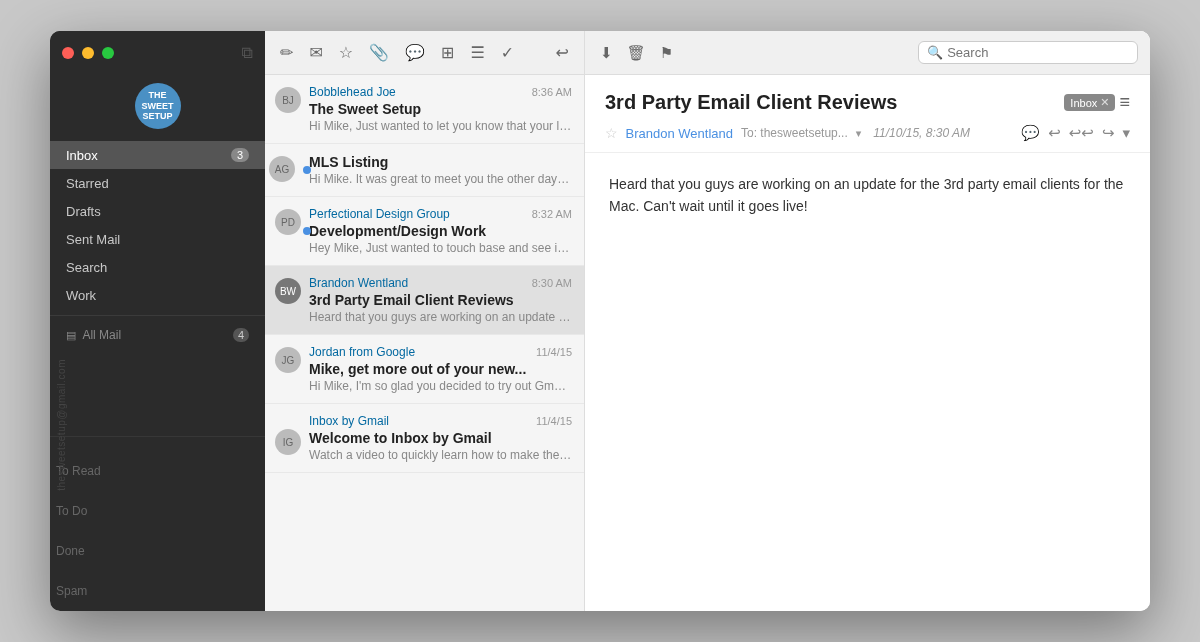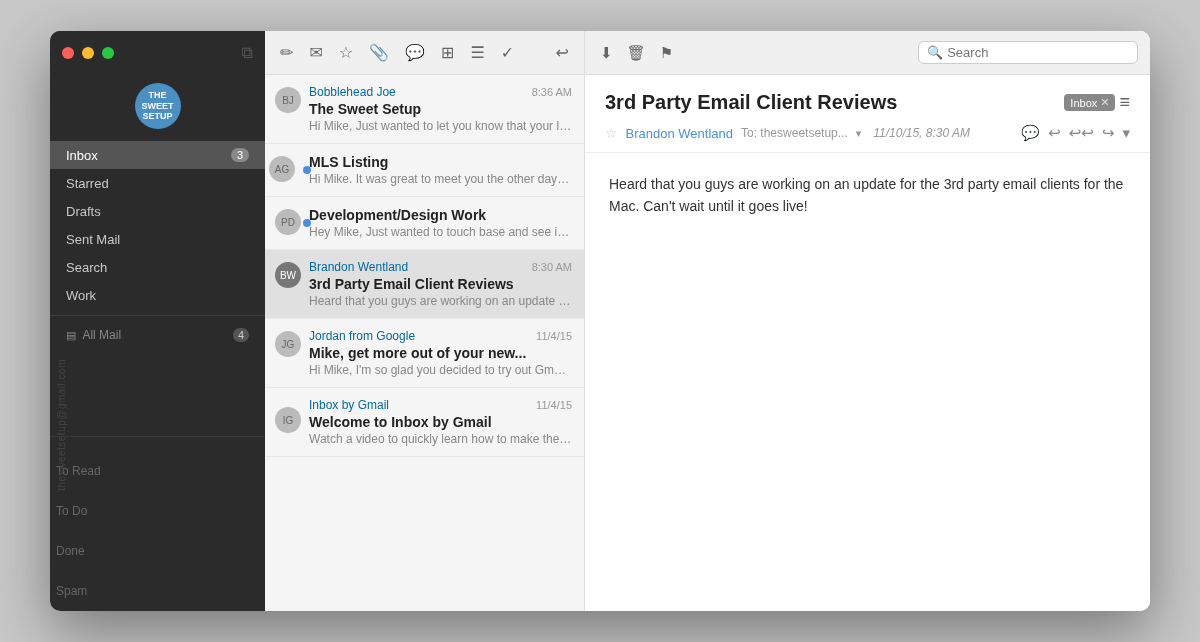--- a/index.html
+++ b/index.html
@@ -400,20 +400,24 @@
       <div class="email-item" style="padding-left:44px;">
         <div class="avatar" style="left:4px;top:12px;width:26px;height:26px;border-radius:50%;background:#bbb;position:absolute;display:flex;align-items:center;justify-content:center;font-size:10px;color:#666;">AG</div>
         <div class="unread-dot" style="position:absolute;left:38px;top:50%;transform:translateY(-50%);width:8px;height:8px;border-radius:50%;background:#4a90e2;"></div>
         <div class="email-subject">MLS Listing</div>
         <div class="email-preview">Hi Mike. It was great to meet you the other day and we're excited to help you find the home of your d...</div>
       </div>
 
       <div class="email-item" style="padding-left:44px;">
         <div class="avatar" style="left:10px;top:12px;width:26px;height:26px;border-radius:50%;background:#bbb;position:absolute;display:flex;align-items:center;justify-content:center;font-size:10px;color:#666;">PD</div>
         <div class="unread-dot" style="position:absolute;left:38px;top:50%;transform:translateY(-50%);width:8px;height:8px;border-radius:50%;background:#4a90e2;"></div>
+        <div class="email-header">
+          <span class="email-sender">Perfectional Design Group</span>
+          <span class="email-time">8:32 AM</span>
+        </div>
         <div class="email-subject">Development/Design Work</div>
         <div class="email-preview">Hey Mike, Just wanted to touch base and see if you have any web development or design needs...</div>
       </div>
 
       <div class="email-item selected" style="padding-left:44px;">
         <div class="avatar has-avatar" style="left:10px;top:12px;width:26px;height:26px;border-radius:50%;background:#777;position:absolute;display:flex;align-items:center;justify-content:center;font-size:10px;color:#fff;">BW</div>
         <div class="email-header">
           <span class="email-sender">Brandon Wentland</span>
           <span class="email-time">8:30 AM</span>
         </div>
@@ -425,21 +429,21 @@
         <div class="avatar" style="left:10px;top:12px;width:26px;height:26px;border-radius:50%;background:#bbb;position:absolute;display:flex;align-items:center;justify-content:center;font-size:10px;color:#666;">JG</div>
         <div class="email-header">
           <span class="email-sender">Jordan from Google</span>
           <span class="email-time">11/4/15</span>
         </div>
         <div class="email-subject">Mike, get more out of your new...</div>
         <div class="email-preview">Hi Mike, I'm so glad you decided to try out Gmail. Here are a few tips to get you up and running fas...</div>
       </div>
 
       <div class="email-item" style="padding-left:44px;">
-        <div class="avatar" style="left:10px;top:19px;width:26px;height:26px;border-radius:50%;background:#bbb;position:absolute;display:flex;align-items:center;justify-content:center;font-size:10px;color:#666;">IG</div>
+        <div class="avatar" style="left:10px;top:25px;width:26px;height:26px;border-radius:50%;background:#bbb;position:absolute;display:flex;align-items:center;justify-content:center;font-size:10px;color:#666;">IG</div>
         <div class="email-header">
           <span class="email-sender">Inbox by Gmail</span>
           <span class="email-time">11/4/15</span>
         </div>
         <div class="email-subject">Welcome to Inbox by Gmail</div>
         <div class="email-preview">Watch a video to quickly learn how to make the most of your new Inbox. Can I use Inbox by Gm...</div>
       </div>
 
     </div>
   </div>

